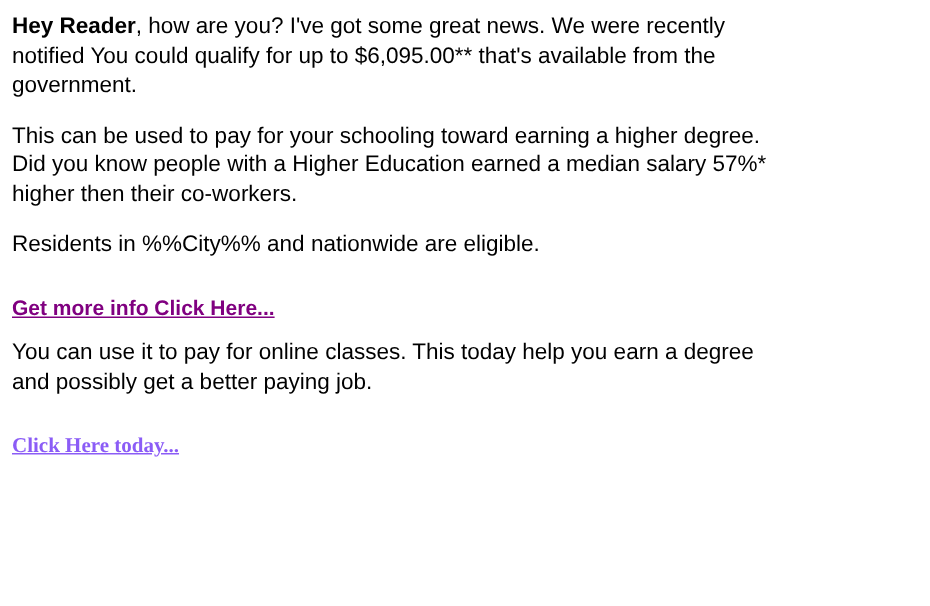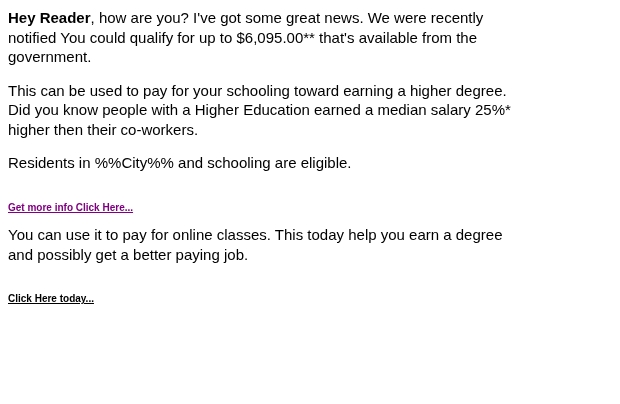--- a/index.html
+++ b/index.html
@@ -32,26 +32,27 @@
     color: #000000;
   }
   .link-para {
     margin: 0 0 10px 0;
   }
   a.cta {
     color: #7b1fa2;
     color: #800080;
     text-decoration: underline;
     font-weight: bold;
-    font-size: 10px;
+    font-size: 14px;
     cursor: pointer;
     text-align: right;
   }
   a.cta.purple2 {
-    color: #000000;
+    color: #8b5cf6;
+    font-family: Liberation Serif, serif;
   }
   .spacer-lg {
     height: 10px;
   }
   .signature {
     margin: 0;
     font-weight: bold;
     font-size: 15px;
     line-height: 1.3;
     color: #000000;
@@ -60,23 +61,23 @@
     display: block;
   }
 </style>
 </head>
 <body>
 
 <div class="page">
 
   <p class="para"><span class="greeting">Hey Reader</span><span>, how are you? I've got some great news. We were recently notified You could qualify for up to $6,095.00** that's available from the government.</span></p>
 
-  <p class="para">This can be used to pay for your schooling toward earning a higher degree. Did you know people with a Higher Education earned a median salary 25%* higher then their co-workers.</p>
+  <p class="para">This can be used to pay for your schooling toward earning a higher degree. Did you know people with a Higher Education earned a median salary 57%* higher then their co-workers.</p>
 
-  <p class="para">Residents in %%City%% and schooling are eligible.</p>
+  <p class="para">Residents in %%City%% and nationwide are eligible.</p>
 
   <div class="spacer-lg"></div>
 
   <p class="link-para"><a class="cta" href="#">Get more info Click Here...</a></p>
 
 
   <p class="para">You can use it to pay for online classes. This today help you earn a degree and possibly get a better paying job.</p>
 
   <div class="spacer-lg"></div>
 

